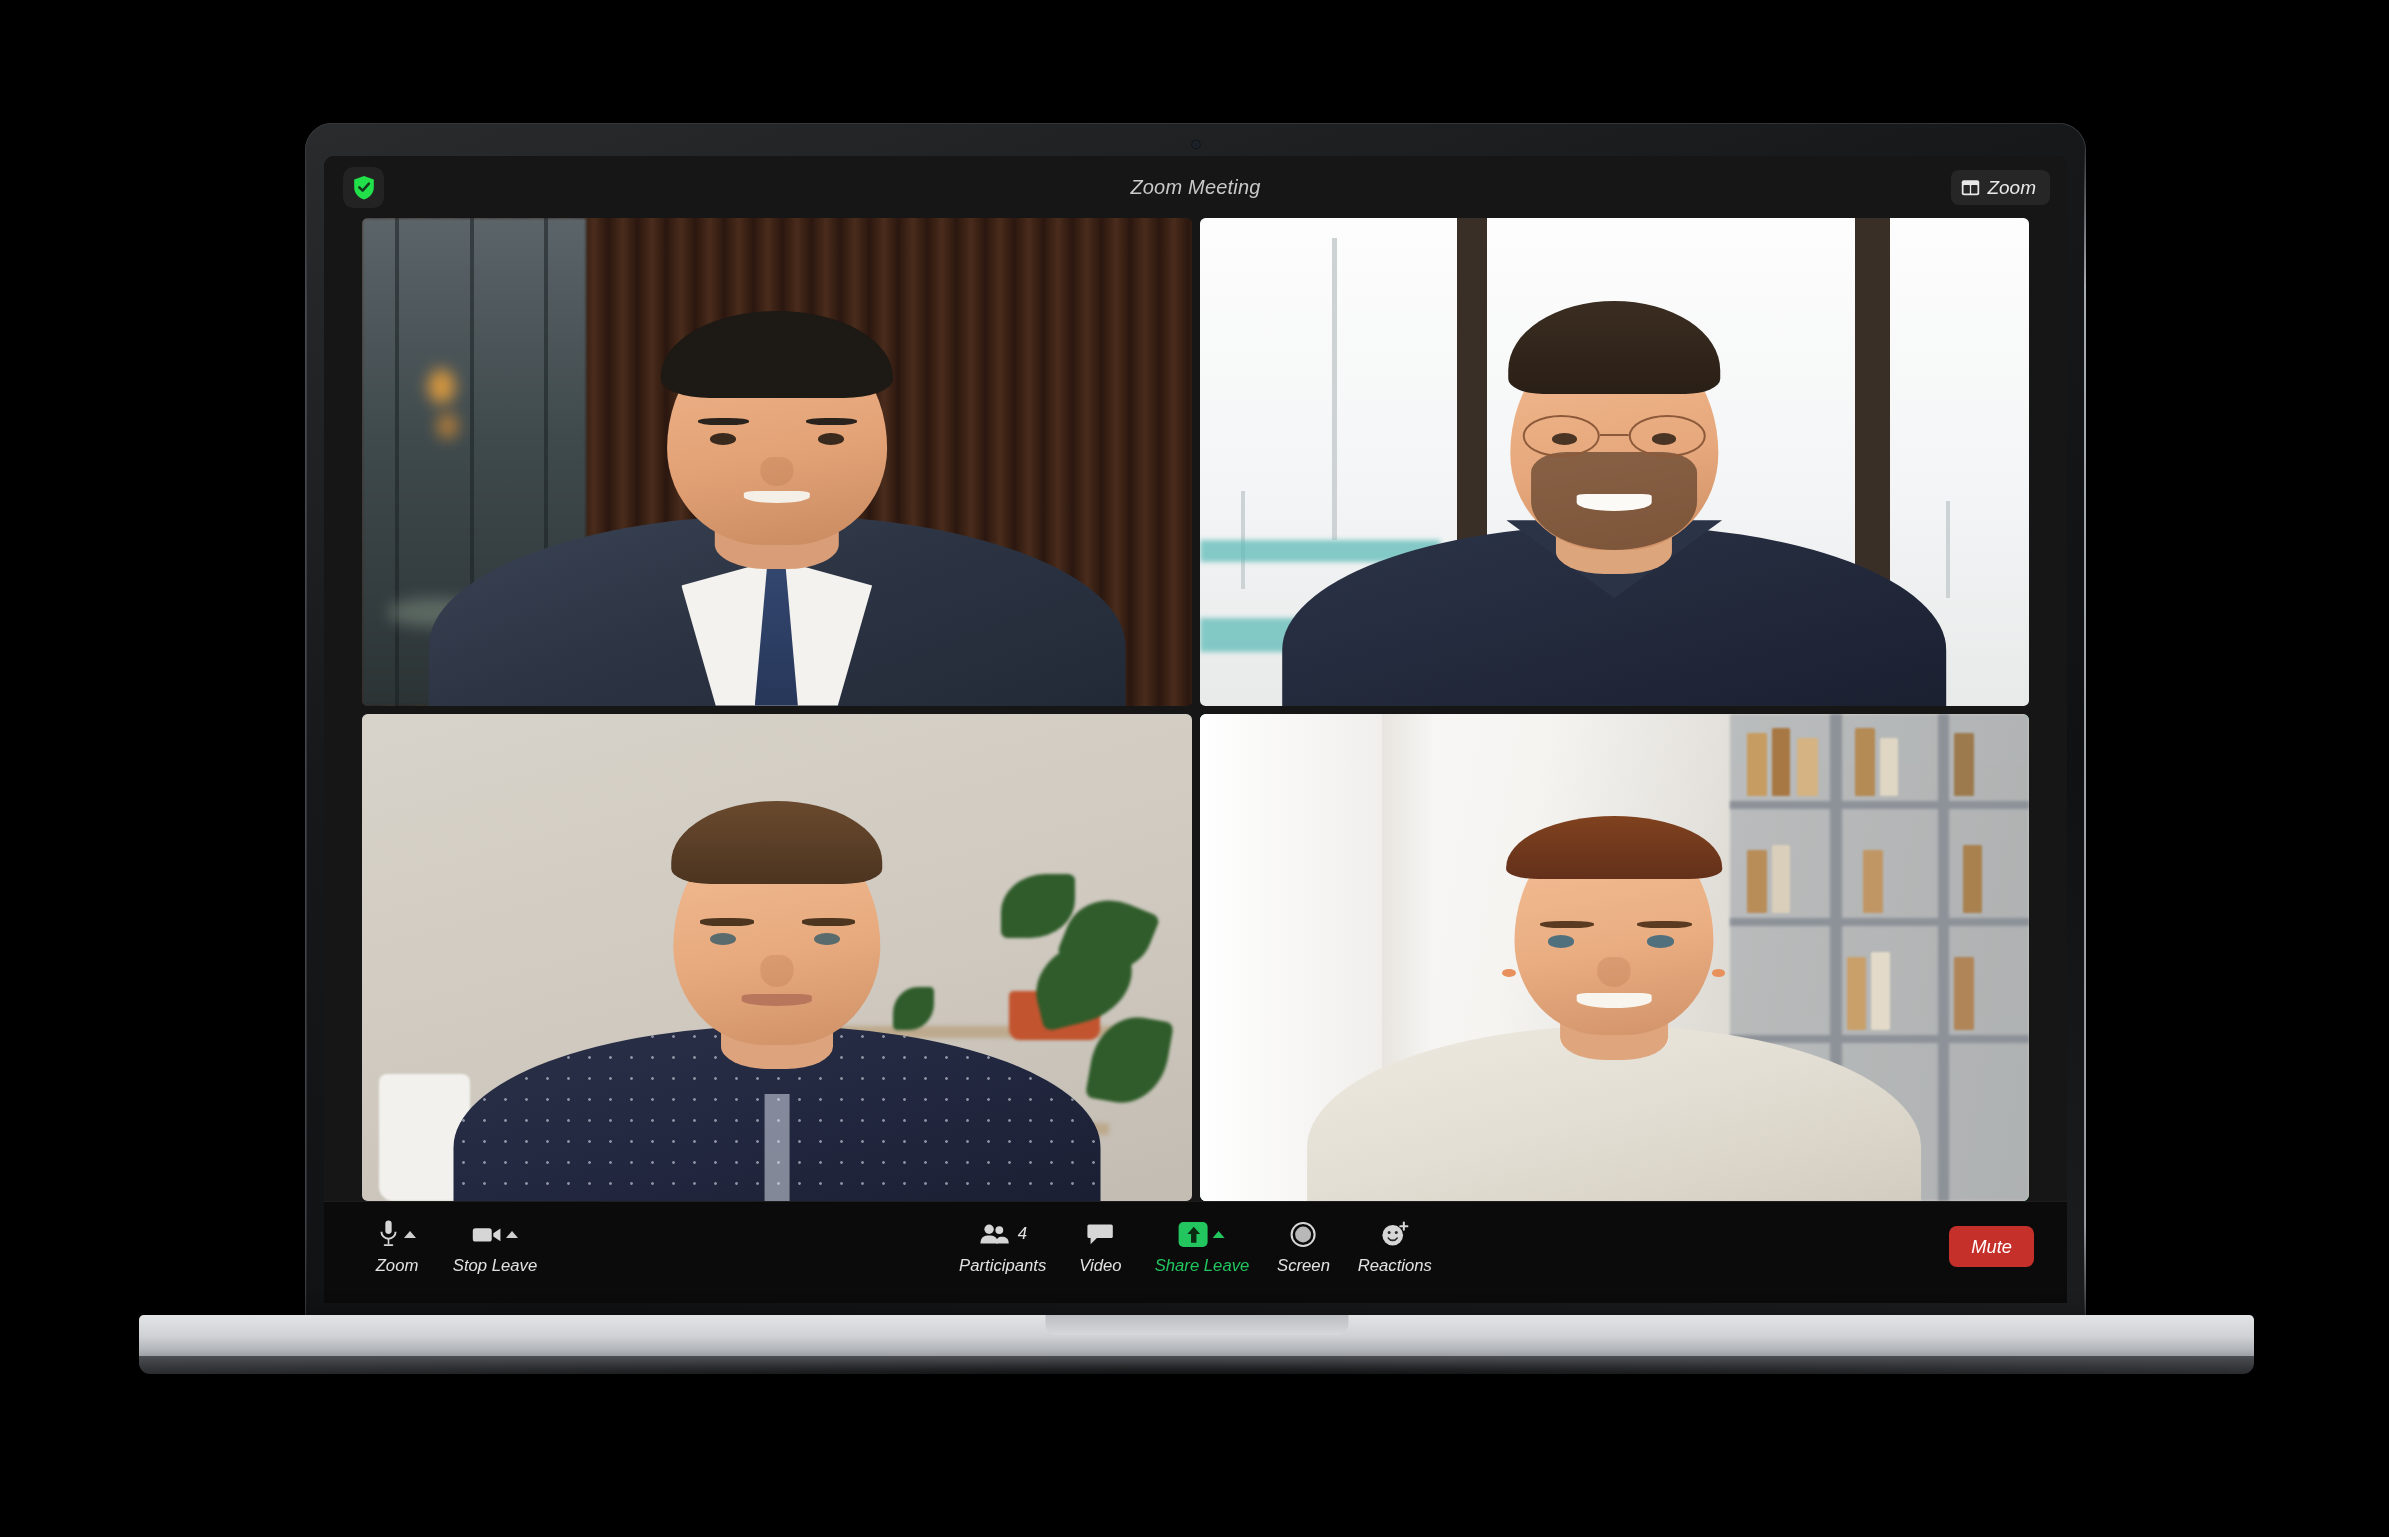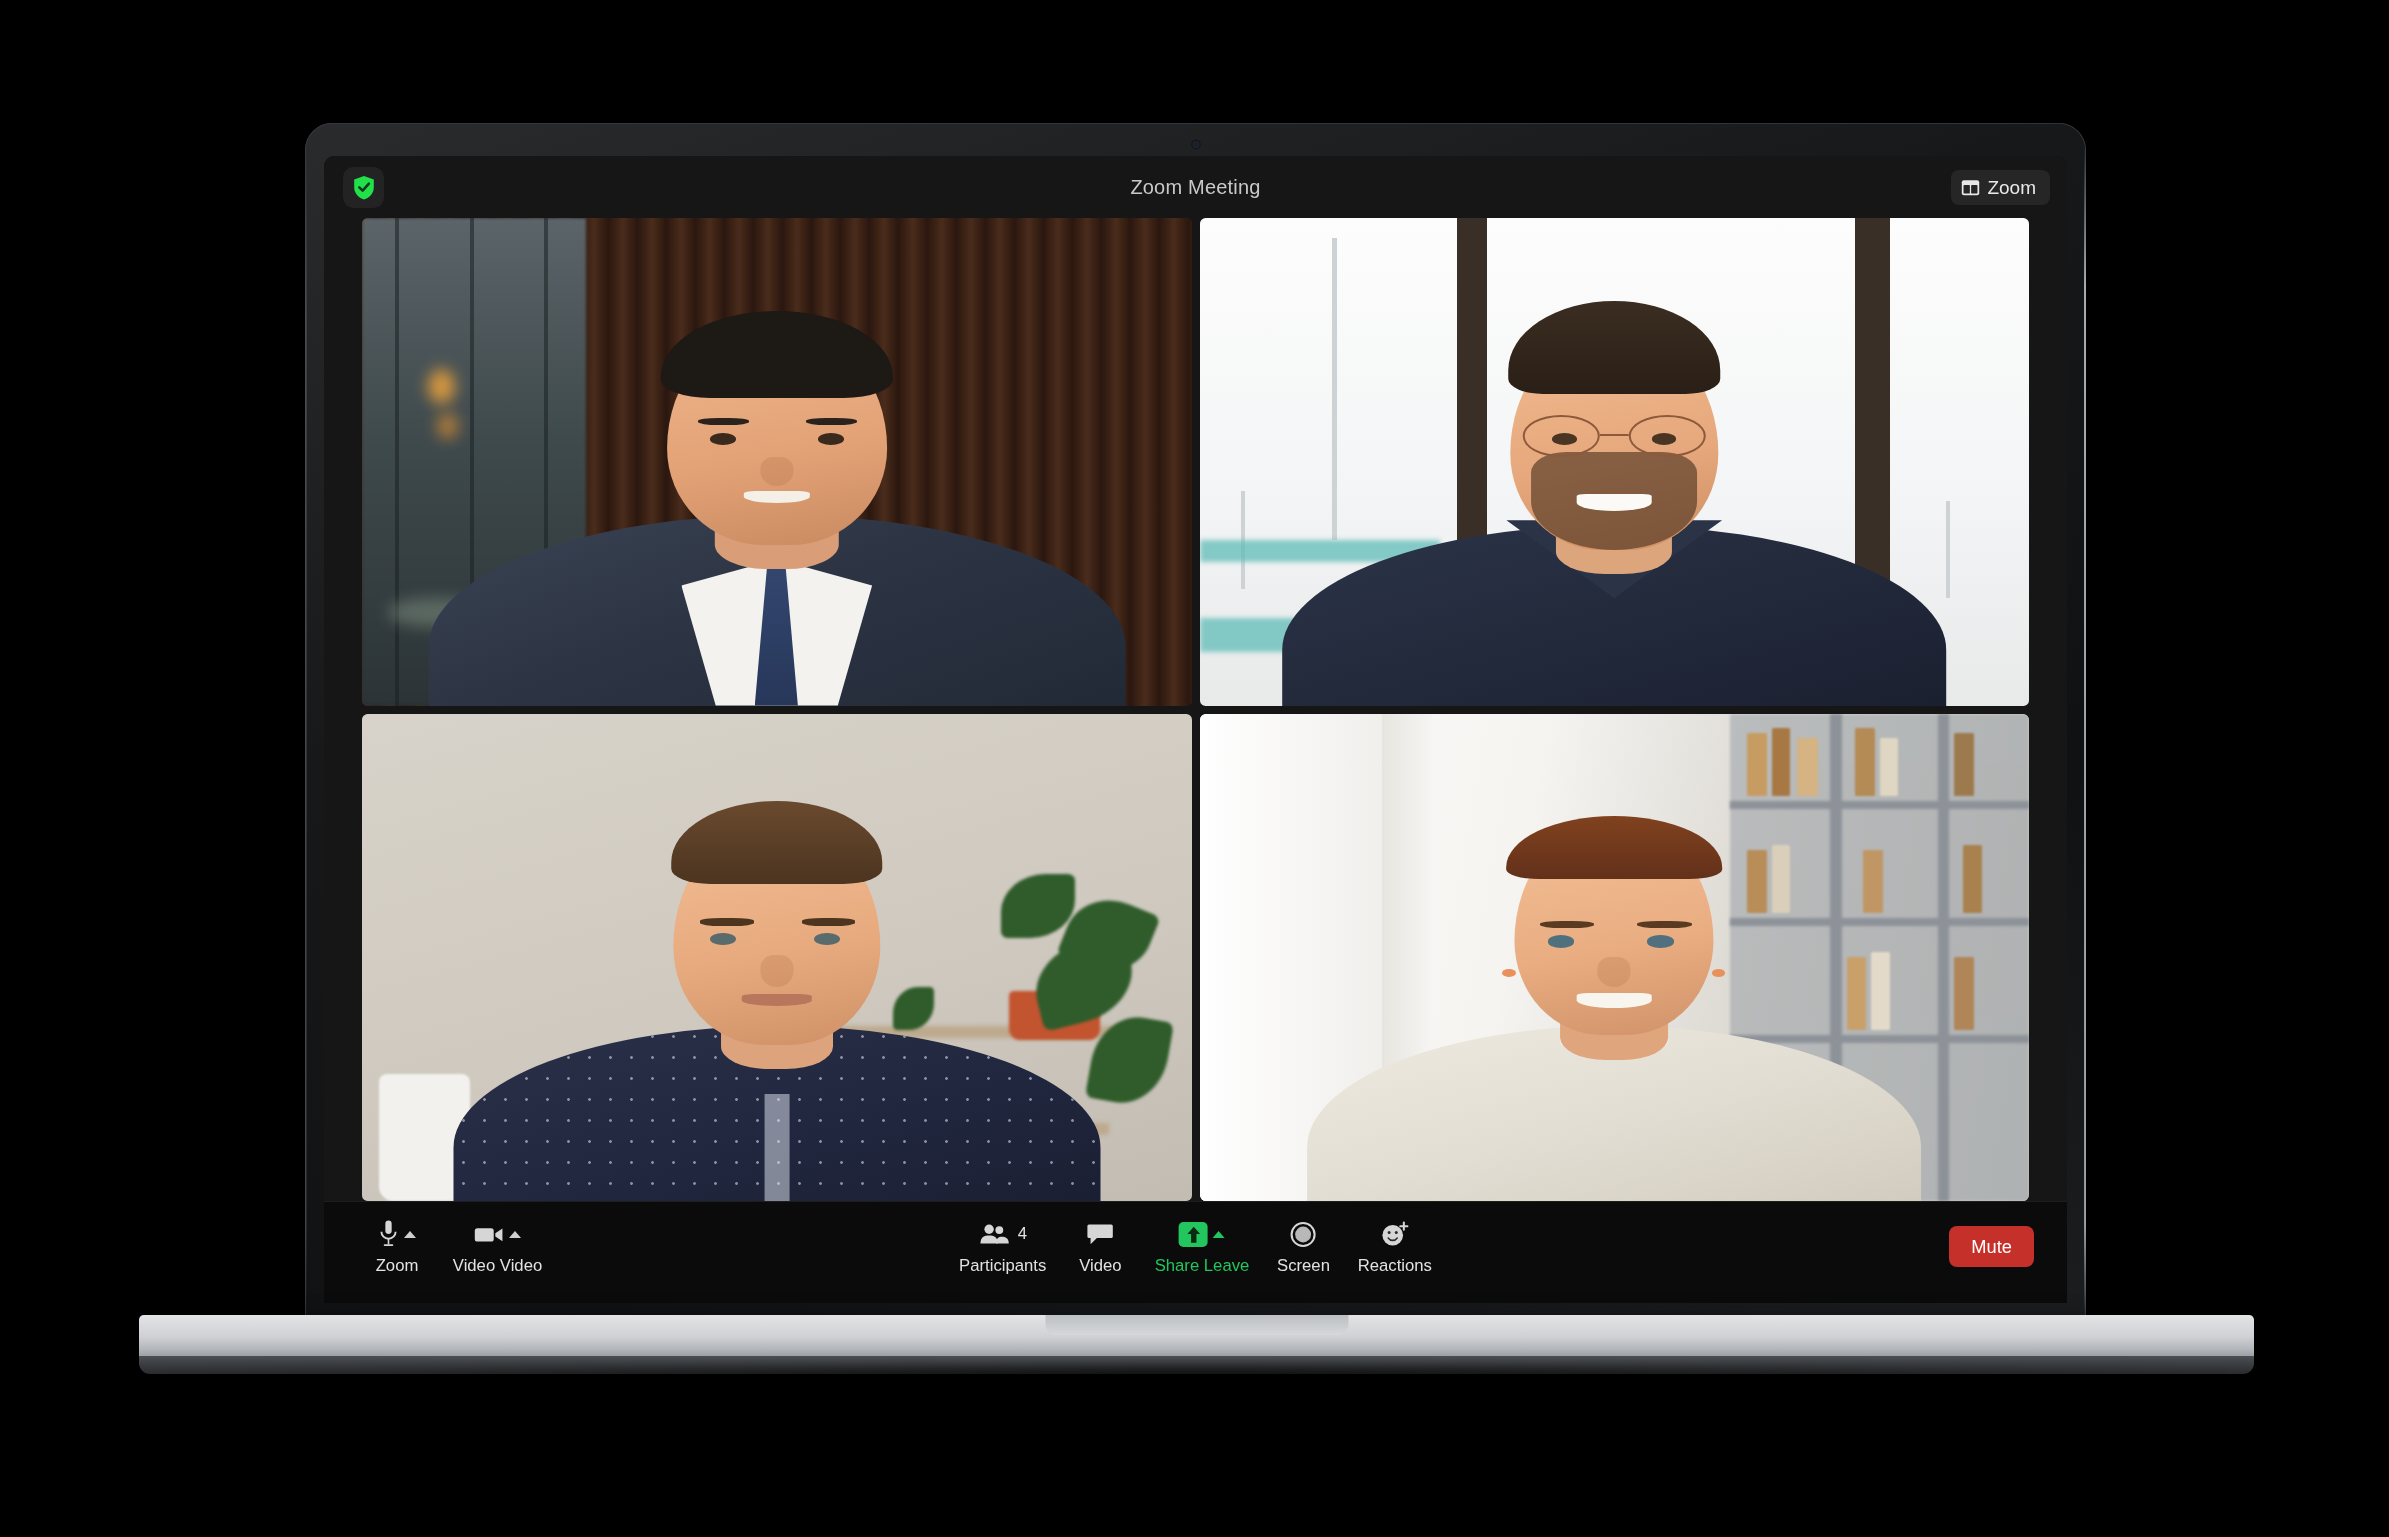--- a/index.html
+++ b/index.html
@@ -7,21 +7,21 @@
     width: 2389px; height: 1538px;
     background: #000;
     font-family: "Liberation Sans", sans-serif;
     overflow: hidden;
   }
 
   
   #laptop-device {
     position: absolute;
     left: 305px; top: 123px;
-    width: 1781px; height: 1196px;
+    width: 1781px; height: 1196px; font-style: italic;
   }
   #laptop-lid {
     position: absolute; inset: 0;
     background: linear-gradient(160deg,#2a2b2d 0%, #17181a 35%, #101113 70%, #1c1d1f 100%);
     border-radius: 27px 27px 4.8px 4.8px;
     box-shadow: inset 0 0 0 0.8px #3a3c3f, 0 0 48px rgba(0,0,0,.9);
   }
   #laptop-lid::after{
     content:"";position:absolute;right:0;top:22px;bottom:0;width:1.6px;
     background:linear-gradient(180deg,rgba(180,185,190,0) 0%,rgba(190,195,200,.85) 12%,rgba(190,195,200,.75) 92%,rgba(180,185,190,0) 100%);
@@ -374,21 +374,21 @@
           </div>
 
           <div class="tb-item">
             <div class="tb-icon-row">
               <svg width="30" height="21" viewBox="0 0 38 26">
                 <rect x="1" y="5" width="24" height="17" rx="3.4" fill="#d6d6d6"></rect>
                 <path d="M27 11.5 L36 5.5 V21.5 L27 15.5 Z" fill="#d6d6d6"></path>
               </svg>
               <span class="chev"></span>
             </div>
-            <span class="tb-label">Video Video</span>
+            <span class="tb-label">Stop Leave</span>
           </div>
         </div>
 
         <div class="tb-center">
           <div class="tb-item">
             <div class="tb-icon-row">
               <svg width="32" height="22" viewBox="0 0 40 28">
                 <circle cx="13" cy="8" r="6" fill="#d6d6d6"></circle>
                 <circle cx="26" cy="9" r="5" fill="#d6d6d6"></circle>
                 <path d="M2 26 C2 18 7 16 13 16 C19 16 24 18 24 26 Z" fill="#d6d6d6"></path>

